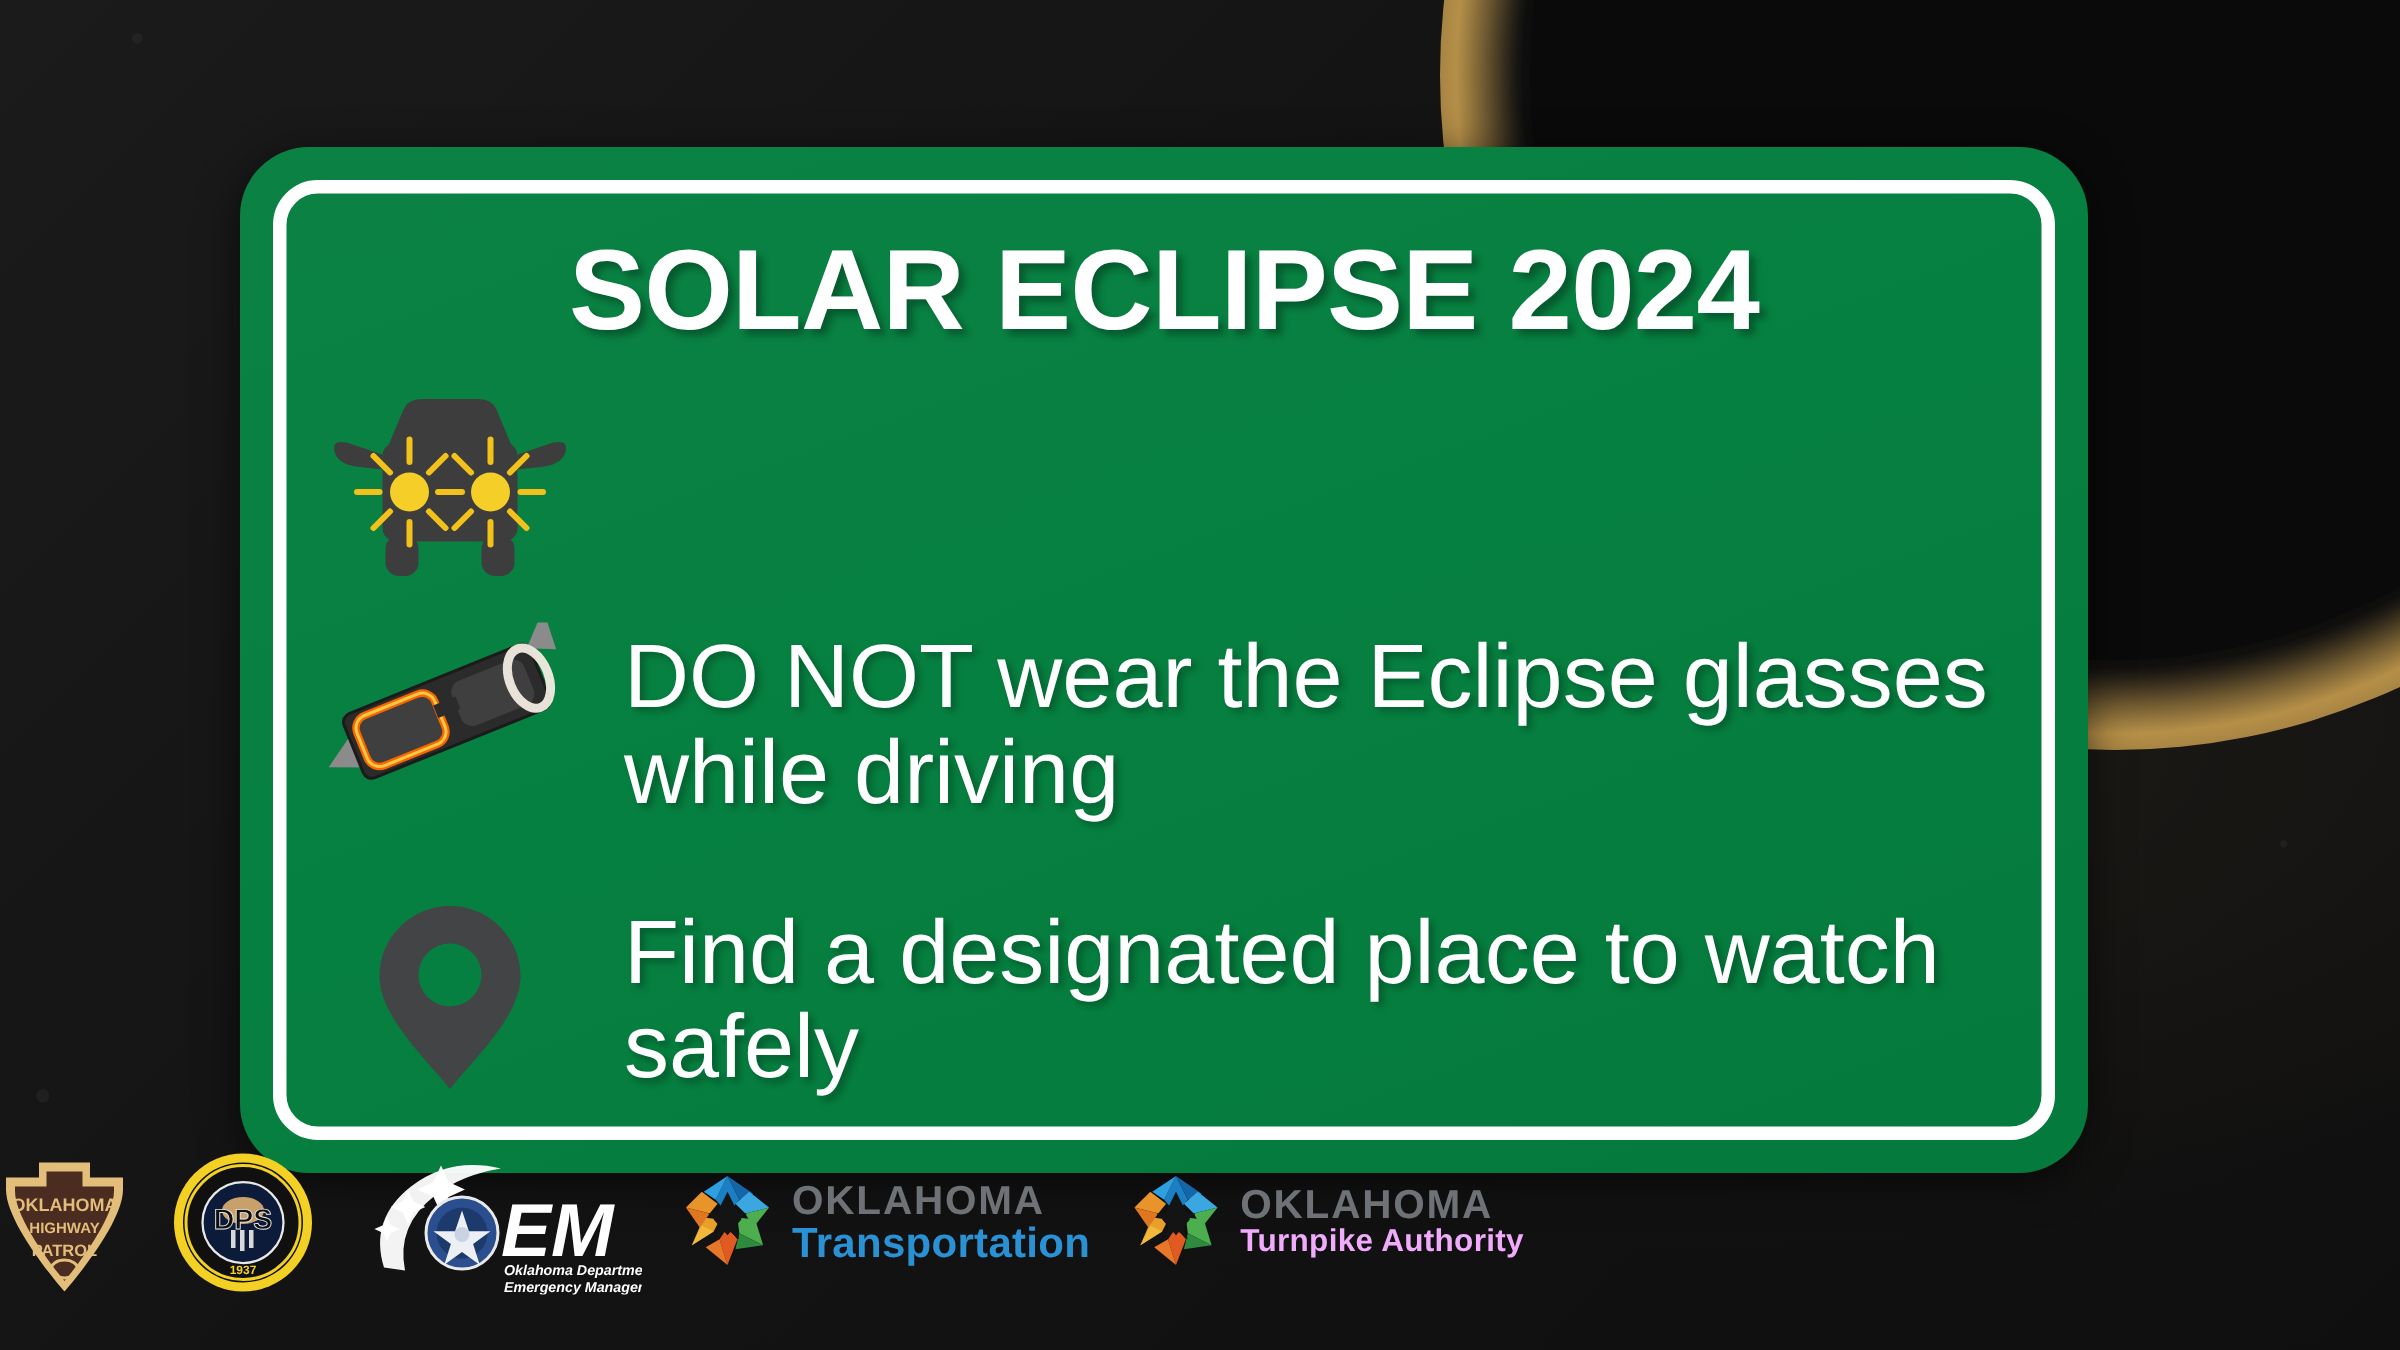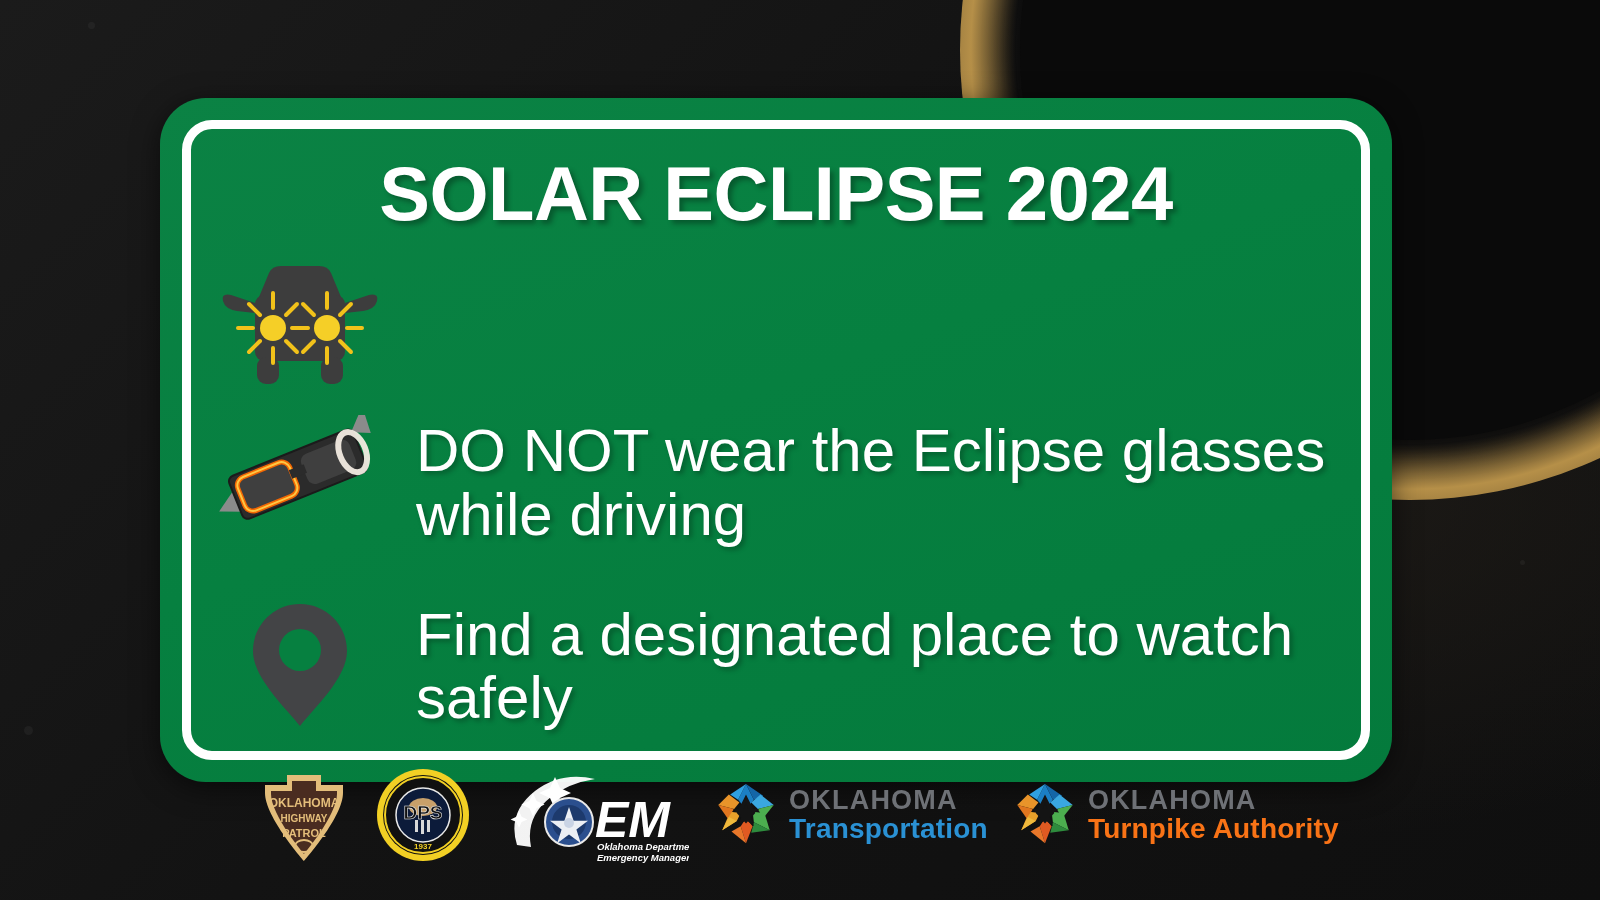--- a/index.html
+++ b/index.html
@@ -128,21 +128,21 @@
   #tip-row-3 { height: 165px; align-items: flex-end; }
   #tip-row-3 .tip-icon { justify-content: center; }
 
   
   #logo-strip {
     position: absolute;
     left: 0; right: 0; top: 760px;
     height: 110px;
     display: flex;
     align-items: center;
-    justify-content: center;
+    justify-content: flex-start;
     gap: 24px;
   }
   .logo { display: flex; align-items: center; }
 
   .ohp-wrap { width: 86px; height: 96px; }
   .dps-wrap { width: 104px; height: 96px; }
   .oem-wrap { width: 190px; height: 96px; }
   .odot-wrap, .ota-wrap { display: flex; align-items: center; gap: 10px; }
   .star-mark { width: 66px; height: 66px; }
   .agency-name {
@@ -152,21 +152,21 @@
     color: #6e7176;
     line-height: 1.0;
   }
   .agency-sub {
     font-size: 28px;
     font-weight: bold;
     line-height: 1.05;
     letter-spacing: 0.2px;
   }
   .odot-sub { color: #2a91d4; }
-  .ota-sub { color: #f97316; font-size: 28px; }
+  .ota-sub { color: #f0abfc; font-size: 21px; }
 </style>
 </head>
 <body>
 
 <div id="stage">
 
   <div class="bg-base"></div>
 
   <div class="sparkle" style="left:-60px; top:-50px; width:250px; height:250px;"></div>
   <div class="sparkle" style="left:52px; top:14px; width:86px; height:86px;"></div>

